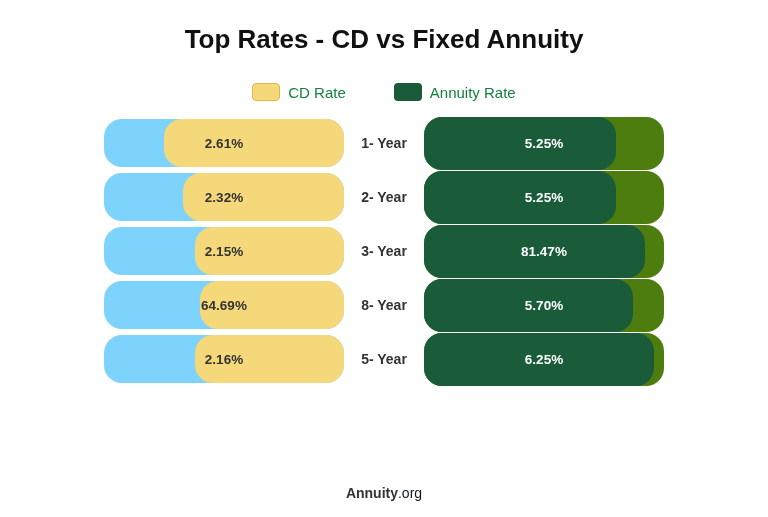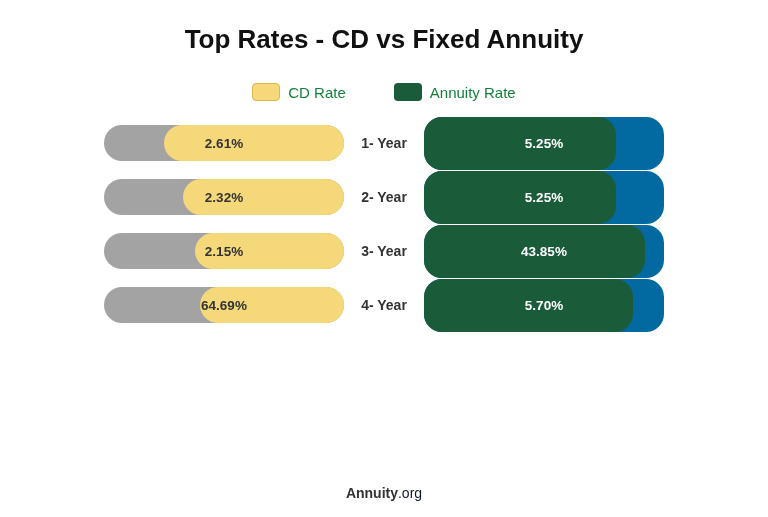--- a/index.html
+++ b/index.html
@@ -72,22 +72,22 @@
 
     .left-side {
       flex: 1;
       display: flex;
       justify-content: flex-end;
       align-items: center;
     }
 
     .cd-bar-track {
       width: 240px;
-      height: 36px;
-      background: #a3a3a3;
+      height: 48px;
+      background: #7dd3fc;
       border-radius: 18px;
       display: flex;
       align-items: center;
       justify-content: flex-end;
       position: relative;
       overflow: visible;
     }
 
     .cd-bar-fill {
       position: absolute;
@@ -122,21 +122,21 @@
     .right-side {
       flex: 1;
       display: flex;
       justify-content: flex-start;
       align-items: center;
     }
 
     .annuity-bar-track {
       width: 240px;
       height: 53px;
-      background: #0369a1;
+      background: #4d7c0f;
       border-radius: 18px;
       display: flex;
       align-items: center;
       position: relative;
       overflow: visible;
     }
 
     .annuity-bar-fill {
       position: absolute;
       left: 0;
@@ -231,38 +231,55 @@
           <div class="cd-bar-fill" style="width:62%;">
           </div>
           <span class="cd-bar-label">2.15%</span>
         </div>
       </div>
       <div class="center-label">3- Year</div>
       <div class="right-side">
         <div class="annuity-bar-track">
           <div class="annuity-bar-fill" style="width:92%;">
           </div>
-          <span class="annuity-bar-label">43.85%</span>
+          <span class="annuity-bar-label">81.47%</span>
         </div>
       </div>
     </div>
     <div class="bar-row">
       <div class="left-side">
         <div class="cd-bar-track">
           <div class="cd-bar-fill" style="width:60%;">
           </div>
           <span class="cd-bar-label">64.69%</span>
         </div>
       </div>
-      <div class="center-label">4- Year</div>
+      <div class="center-label">8- Year</div>
       <div class="right-side">
         <div class="annuity-bar-track">
           <div class="annuity-bar-fill" style="width:87%;">
           </div>
           <span class="annuity-bar-label">5.70%</span>
+        </div>
+      </div>
+    </div>
+    <div class="bar-row">
+      <div class="left-side">
+        <div class="cd-bar-track">
+          <div class="cd-bar-fill" style="width:62%;">
+          </div>
+          <span class="cd-bar-label">2.16%</span>
+        </div>
+      </div>
+      <div class="center-label">5- Year</div>
+      <div class="right-side">
+        <div class="annuity-bar-track">
+          <div class="annuity-bar-fill" style="width:96%;">
+          </div>
+          <span class="annuity-bar-label">6.25%</span>
         </div>
       </div>
     </div>
   </div>
 
 <div class="footer">
   <span>Annuity</span><em>.org</em>
 </div>
 
 </body></html>

